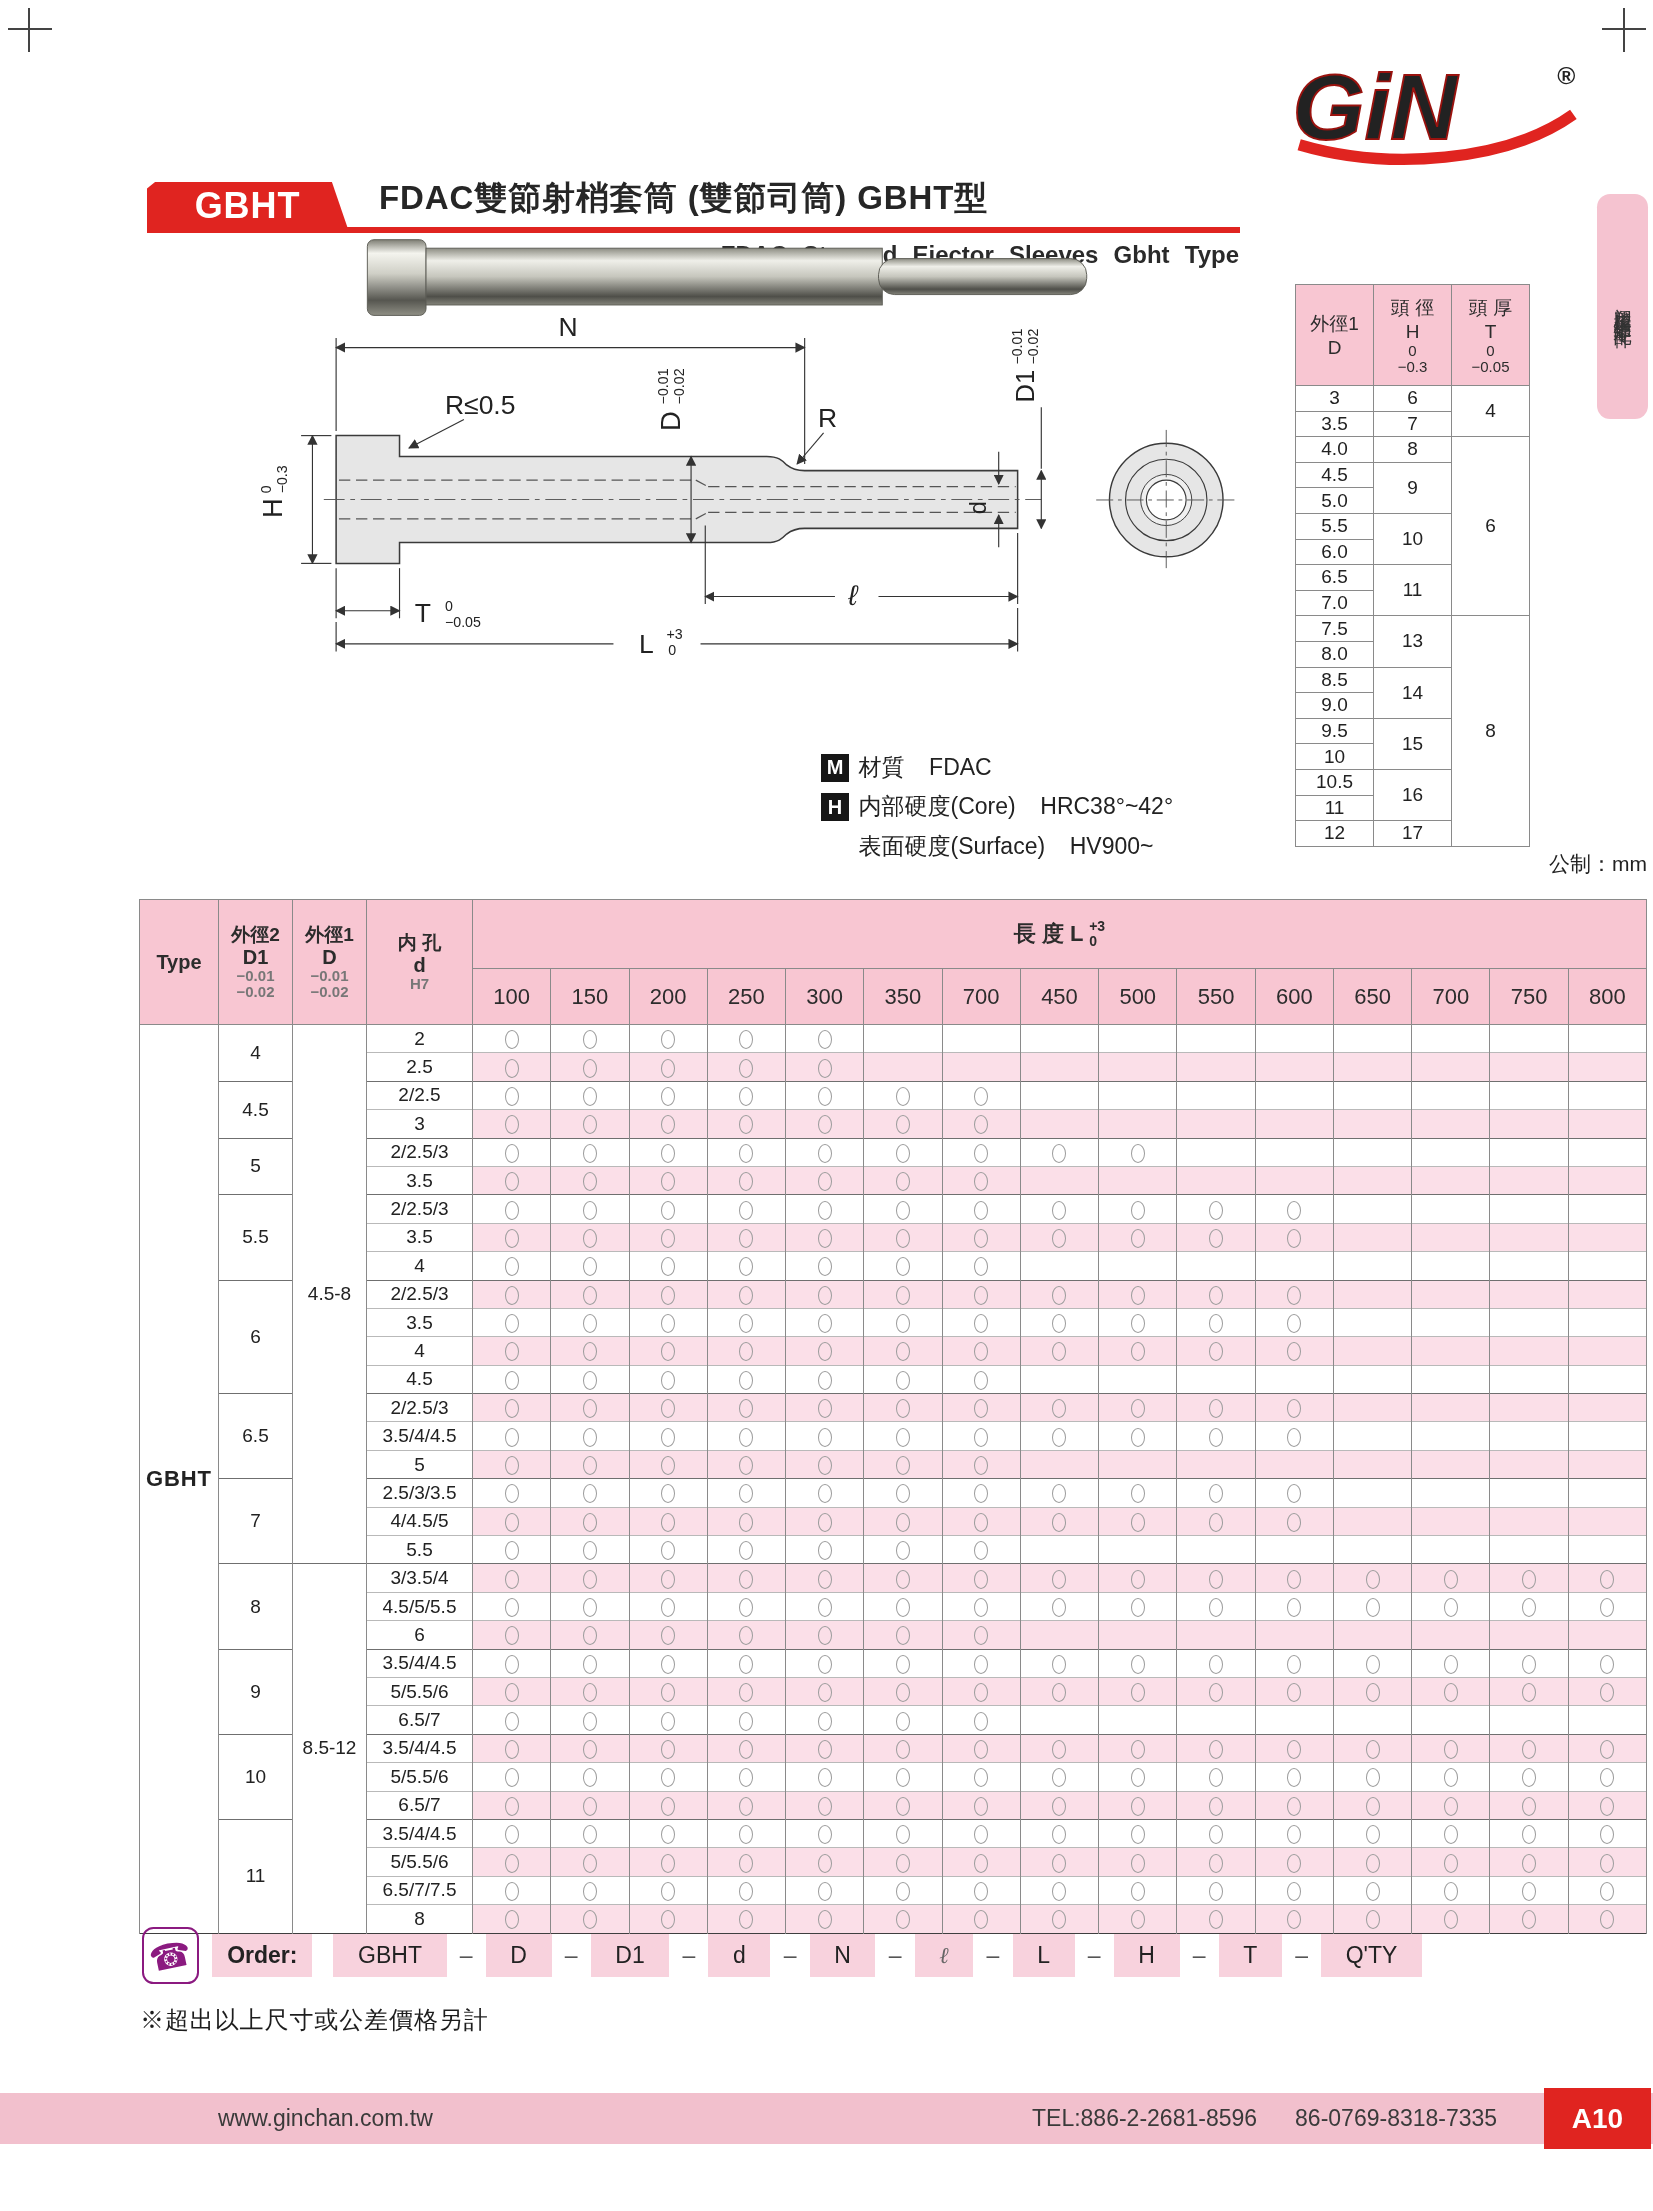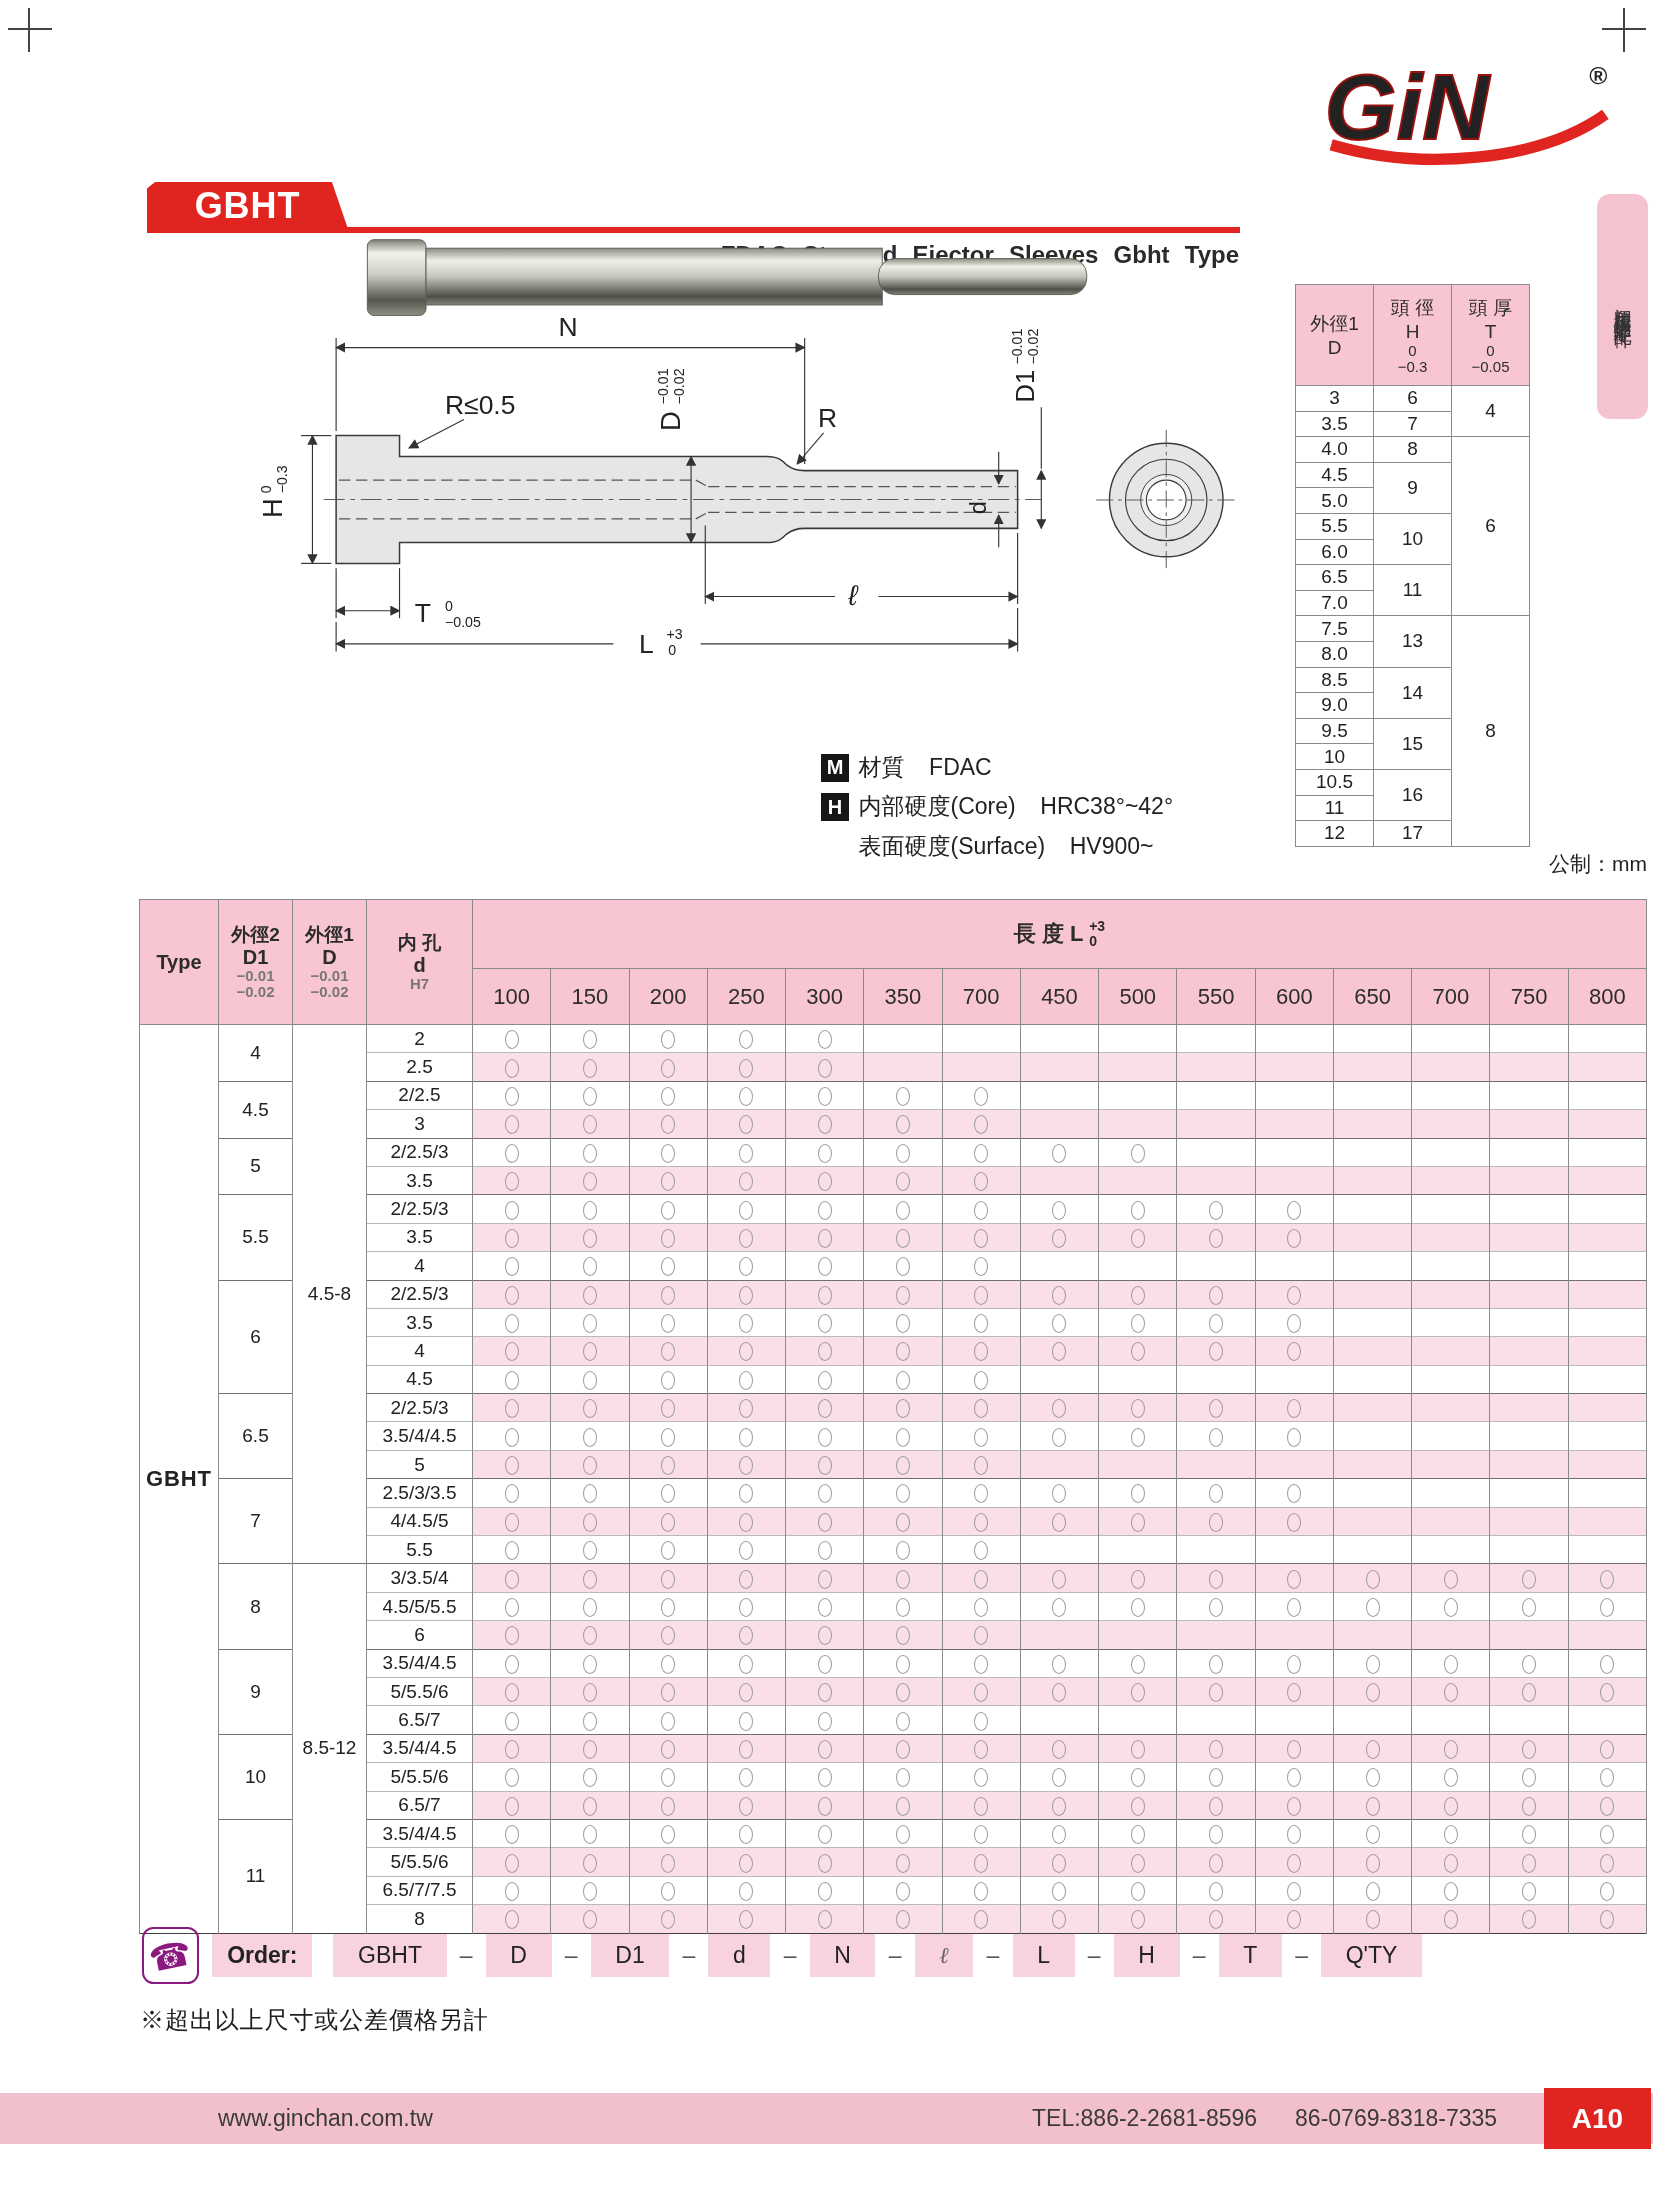--- a/index.html
+++ b/index.html
@@ -5,21 +5,21 @@
   html,body{margin:0;padding:0;background:#fff;}
   body{font-family:"Liberation Sans",sans-serif;color:#222;}
   .page{position:relative;width:1653px;height:2212px;background:#fff;overflow:hidden;}
 
   
   .crop{position:absolute;background:#444;}
   .crop.h{width:44px;height:1.9px;}
   .crop.v{width:1.9px;height:44px;}
 
   
-  .logo{position:absolute;left:1317px;top:52px;width:312px;height:123px;}
+  .logo{position:absolute;left:1285px;top:52px;width:312px;height:123px;}
 
   
   .gbht-badge{position:absolute;left:147px;top:182px;width:201px;height:47px;background:#e02420;
     clip-path:polygon(0 14%,4% 0,92% 0,100% 100%,0 100%);
     display:flex;align-items:center;justify-content:center;}
   .gbht-badge span{color:#fff;font-size:36px;font-weight:bold;letter-spacing:0.9px;}
   .page-title{position:absolute;left:379px;top:176px;font-size:33px;font-weight:bold;color:#262626;letter-spacing:0.9px;white-space:nowrap;}
   .red-rule{position:absolute;left:147px;top:227px;width:1093px;height:5.7px;background:#e02420;}
   .subtitle{position:absolute;left:577px;top:241px;width:662px;text-align:right;font-size:24px;font-weight:bold;color:#2a2a2a;word-spacing:8.5px;}
 
@@ -104,20 +104,21 @@
     <svg width="312" height="123" viewBox="0 0 330 130">
       <path d="M15,98 C110,126 235,116 305,66" stroke="#e02420" stroke-width="12" fill="none"></path>
       <text x="8" y="92" font-size="98" font-weight="bold" font-style="italic" fill="#e02420" stroke="#9a120e" stroke-width="2">GiN</text>
       <text x="288" y="34" font-size="26" font-weight="bold" fill="#e02420">®</text>
     </svg>
   </div>
 
   <div class="gbht-badge">
     <span>GBHT</span>
   </div>
+  <div class="page-title">FDAC雙節射梢套筒 (雙節司筒) GBHT型</div>
   <div class="red-rule"></div>
   <div class="subtitle">FDAC Stepped Ejector Sleeves Gbht Type</div>
 
   <div class="side-tab">
     <div>塑膠模用標準零配件</div>
   </div>
 
   <svg class="drawing" width="1098" height="535" viewBox="0 0 1160 565">
     <defs>
       <linearGradient id="met1" x1="0" y1="0" x2="0" y2="1">

